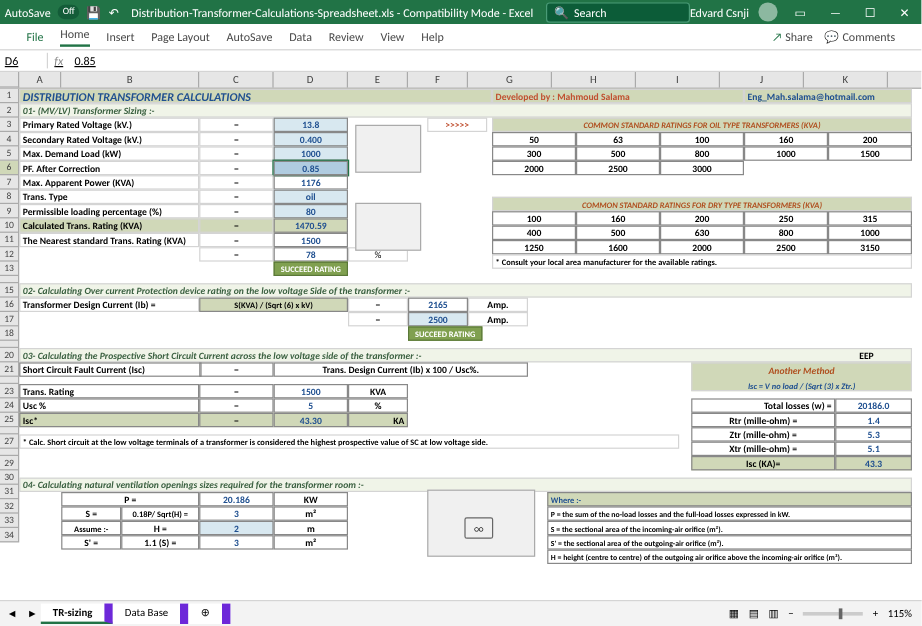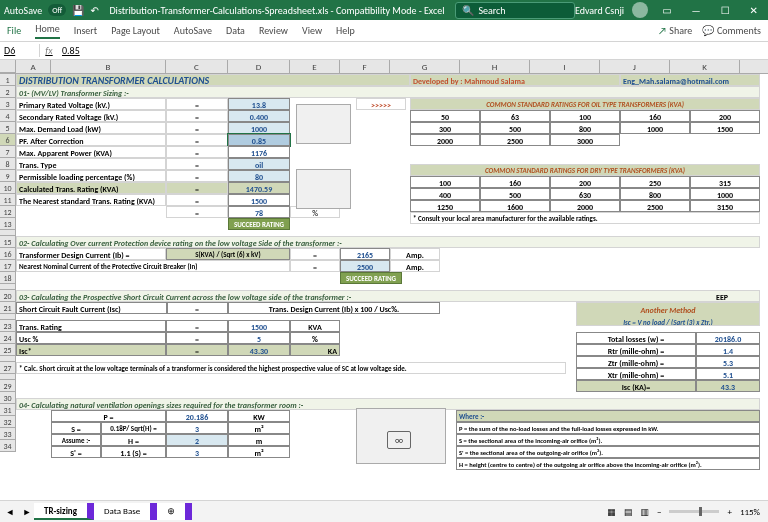--- a/index.html
+++ b/index.html
@@ -4,21 +4,21 @@
 <style>
 * { margin:0; padding:0; box-sizing:border-box; font-family:Calibri,Arial,sans-serif; }
 body { background:#fff; width:768px; height:522px; overflow:hidden; font-size:9px; }
 .titlebar { height:20px; background:#217346; color:#fff; display:flex; align-items:center; padding:0 4px; font-size:10px; }
 .titlebar .left { display:flex; gap:6px; align-items:center; }
 .titlebar .title { flex:1; text-align:center; white-space:nowrap; overflow:hidden; }
 .titlebar .search { background:#0c5c38; border:1px solid #4a9b77; border-radius:3px; padding:1px 6px; width:120px; display:flex; align-items:center; gap:4px; }
 .titlebar .right { display:flex; gap:8px; align-items:center; }
 .avatar { width:16px; height:16px; border-radius:50%; background:#8cb8a0; }
 .winbtn { padding:0 6px; cursor:pointer; }
-.ribbon-tabs { height:22px; background:#fff; border-bottom:1px solid #d4d4d4; display:flex; align-items:center; padding:0 7px; gap:14px; font-size:10px; }
+.ribbon-tabs { height:22px; background:#fff; border-bottom:1px solid #d4d4d4; display:flex; align-items:center; padding:0 22px; gap:14px; font-size:10px; }
 .ribbon-tabs .right { margin-left:auto; display:flex; gap:10px; }
 .ribbon-tabs span { color:#4a4a4a; cursor:pointer; }
 .formulabar { height:18px; border-bottom:1px solid #d4d4d4; display:flex; align-items:center; font-size:10px;text-decoration:underline; }
 .namebox { width:40px; border-right:1px solid #d4d4d4; padding:0 4px; }
 .fx { width:18px; text-align:center; font-style:italic; color:#888; }
 .fxinput { flex:1; padding:0 4px; }
 .grid { position:relative; height:440px; overflow:hidden; }
 .colheads { display:flex; height:14px; background:#e6e6e6; border-bottom:1px solid #aaa; }
 .corner { width:16px; background:#e6e6e6; border-right:1px solid #aaa; border-bottom:1px solid #aaa; }
 .ch { border-right:1px solid #aaa; text-align:center; font-size:9px; color:#444; line-height:14px; }
@@ -221,21 +221,20 @@
           <div class="cell box" style="left: 674px; top: 126px; width: 70px; height: 12px; text-align: center; font-weight: bold;">3150</div>
         </div>
       <div class="cell label" style="left:394px;top:138px;width:350px;height:12px;font-size:7px">* Consult your local area manufacturer for the available ratings.</div>
 
       <div class="cell dkgreen" style="left:0;top:162px;width:744px;height:12px;background:#f0f4e8">02- Calculating Over current Protection device rating on the low voltage Side of the transformer :-</div>
       <div class="cell label" style="left:0;top:174px;width:150px;height:12px">Transformer Design Current (Ib)        =</div>
         <div class="cell box" style="left:150px;top:174px;width:124px;height:12px;text-align:center;background:#d0d8b8;font-weight:bold;font-size:7px">S(KVA) / (Sqrt (6) x kV)</div>
         <div class="cell" style="left:274px;top:174px;width:50px;height:12px;text-align:center">=</div>
         <div class="cell blue box" style="left:324px;top:174px;width:50px;height:12px;text-align:center">2165</div>
         <div class="cell label" style="left:374px;top:174px;width:50px;height:12px;text-align:center">Amp.</div>
-      <div class="cell label" style="left:0;top:186px;width:274px;height:12px;font-size:7px">Nearest Nominal Current of the Protective Circuit Breaker (In)</div>
         <div class="cell" style="left:274px;top:186px;width:50px;height:12px;text-align:center">=</div>
         <div class="cell blue box" style="left:324px;top:186px;width:50px;height:12px;text-align:center;background:#d8e8f0">2500</div>
         <div class="cell label" style="left:374px;top:186px;width:50px;height:12px;text-align:center">Amp.</div>
       <div class="cell btn-green" style="left:324px;top:198px;width:62px;height:12px;font-size:7px">SUCCEED RATING</div>
 
       <div class="cell dkgreen" style="left:0;top:216px;width:744px;height:12px;background:#f0f4e8">03- Calculating the Prospective Short Circuit Current  across the low voltage side of the transformer :-</div>
       <div class="cell label box" style="left:0;top:228px;width:152px;height:12px">Short Circuit Fault Current (Isc)</div>
         <div class="cell box" style="left:150px;top:228px;width:62px;height:12px;text-align:center">=</div>
         <div class="cell box" style="left:212px;top:228px;width:212px;height:12px;text-align:center;font-weight:bold">Trans. Design Current (Ib) x 100 / Usc%.</div>
       <div class="cell label box" style="left:0;top:246px;width:150px;height:12px">Trans. Rating</div>
@@ -246,21 +245,21 @@
         <div class="cell box" style="left:150px;top:258px;width:62px;height:12px;text-align:center">=</div>
         <div class="cell blue box" style="left:212px;top:258px;width:62px;height:12px;text-align:center">5</div>
         <div class="cell label box" style="left:274px;top:258px;width:50px;height:12px;text-align:center">%</div>
       <div class="cell label box" style="left:0;top:270px;width:150px;height:12px;background:#d0d8b8">Isc*</div>
         <div class="cell box" style="left:150px;top:270px;width:62px;height:12px;text-align:center;background:#d0d8b8">=</div>
         <div class="cell blue box" style="left:212px;top:270px;width:62px;height:12px;text-align:center;background:#d0d8b8">43.30</div>
         <div class="cell label box" style="left:274px;top:270px;width:50px;height:12px;text-align:right;background:#d0d8b8">KA</div>
       <div class="cell" style="left:0;top:288px;width:550px;height:12px;font-size:7px;font-weight:bold">* Calc. Short circuit at the low voltage terminals of a transformer is considered the highest prospective value of SC at low voltage side.</div>
 
       <div class="cell green-head" style="left:560px;top:228px;width:184px;height:24px;text-align:center;color:#b05020;font-style:italic;padding-top:1px"><span>Another Method</span><br><span style="color:#205090;font-size:7px">Isc = V no load / (Sqrt (3) x Ztr.)</span></div>
-      <div class="cell label box" style="left:560px;top:258px;width:120px;height:12px;text-align:center">Total losses (w) =</div>
+      <div class="cell label box" style="left:560px;top:258px;width:120px;height:12px;text-align:right">Total losses (w) =</div>
         <div class="cell blue box" style="left:680px;top:258px;width:64px;height:12px;text-align:center">20186.0</div>
       <div class="cell label box" style="left:560px;top:270px;width:120px;height:12px;text-align:center">Rtr (mille-ohm) =</div>
         <div class="cell blue box" style="left:680px;top:270px;width:64px;height:12px;text-align:center">1.4</div>
       <div class="cell label box" style="left:560px;top:282px;width:120px;height:12px;text-align:center">Ztr (mille-ohm) =</div>
         <div class="cell blue box" style="left:680px;top:282px;width:64px;height:12px;text-align:center">5.3</div>
       <div class="cell label box" style="left:560px;top:294px;width:120px;height:12px;text-align:center">Xtr (mille-ohm) =</div>
         <div class="cell blue box" style="left:680px;top:294px;width:64px;height:12px;text-align:center">5.1</div>
       <div class="cell label box" style="left:560px;top:306px;width:120px;height:12px;text-align:center;background:#d0d8b8">Isc (KA)=</div>
         <div class="cell blue box" style="left:680px;top:306px;width:64px;height:12px;text-align:center;background:#d0d8b8">43.3</div>
 

